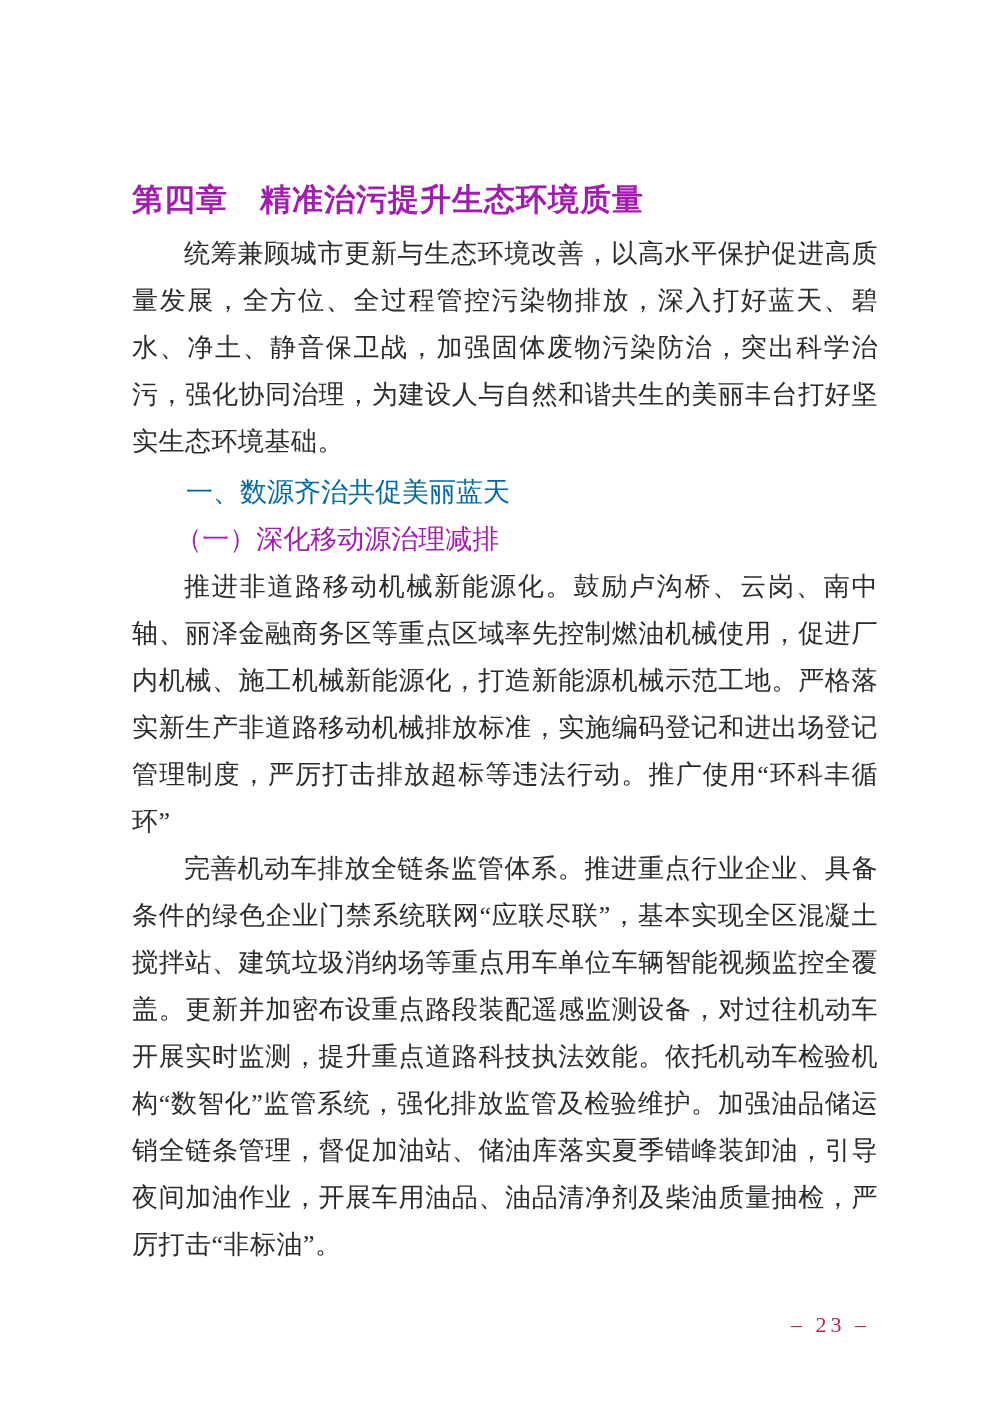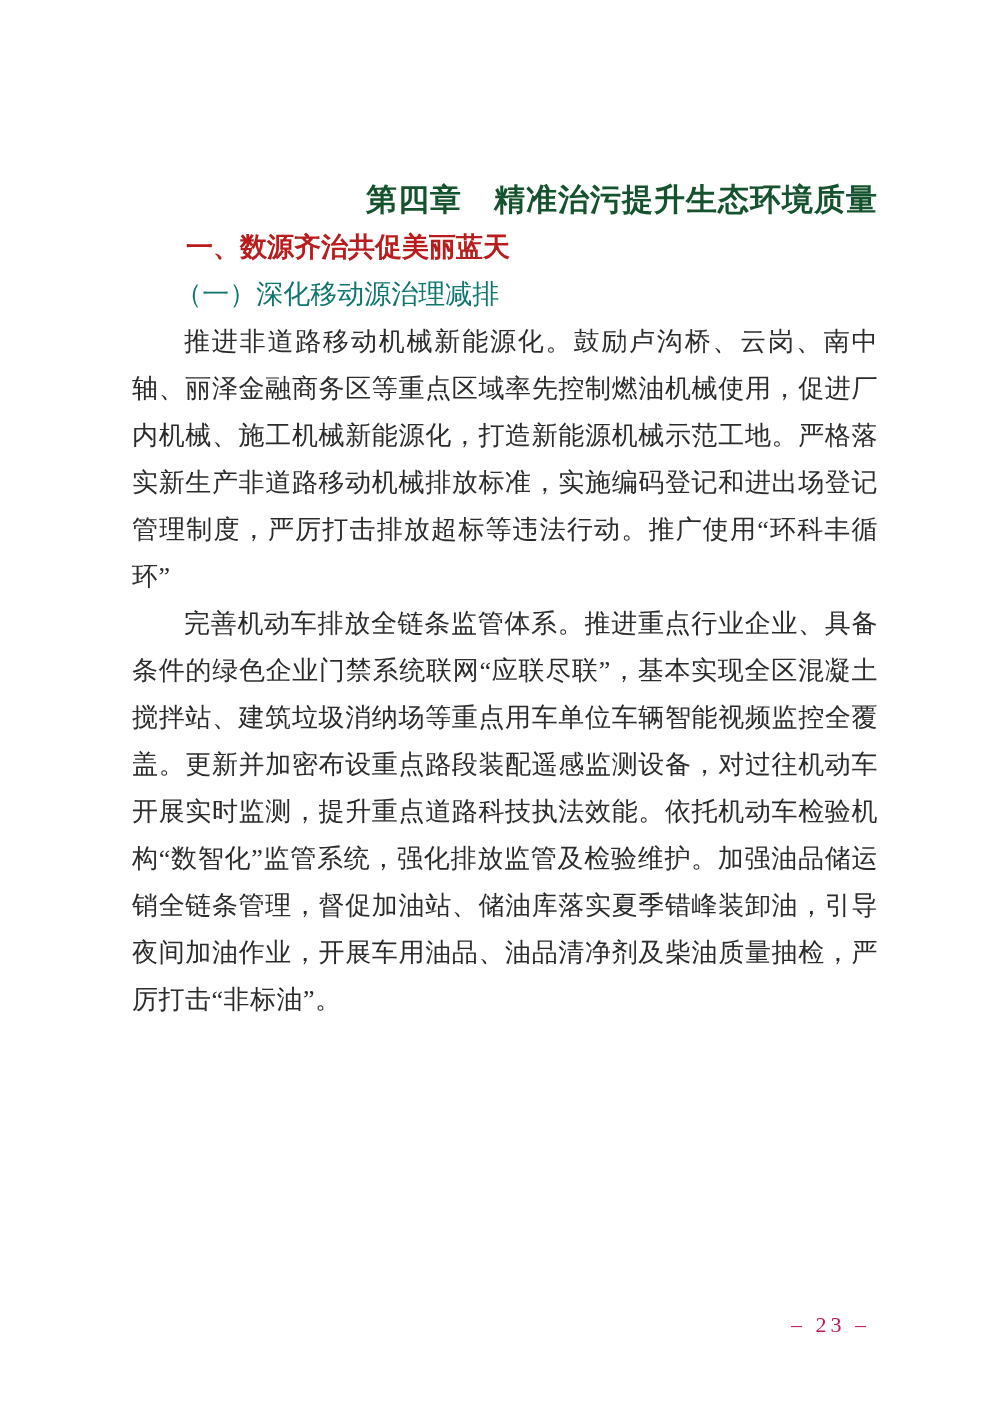--- a/index.html
+++ b/index.html
@@ -17,74 +17,75 @@
     font-family: "Liberation Serif", serif;
     color: #2b2b2b;
   }
   .content {
     position: absolute;
     left: 132px;
     top: 180px;
     width: 746px;
   }
   .chapter-title {
-    margin: 0 0 4px 0;
-    text-align: right;
+    margin: 0 0 10px 0;
+    text-align: left;
     font-family: "Liberation Sans", sans-serif;
     font-weight: 700;
     font-size: 31px;
     line-height: 40px;
-    color: #14532d;
+    color: #a21caf;
     letter-spacing: 1px;
   }
   .body-para {
     margin: 0;
     font-size: 26px;
     line-height: 47px;
     text-align: justify;
     text-justify: inter-character;
     text-indent: 2em;
     letter-spacing: 0.5px;
     color: #2b2b2b;
   }
   .section-heading {
     margin: 4px 0 0 0;
     font-family: "Liberation Sans", sans-serif;
-    font-weight: 700;
+    font-weight: 400;
     font-size: 27px;
     line-height: 47px;
     text-indent: 2em;
-    color: #b91c1c;
+    color: #0369a1;
   }
   .subsection-heading {
     margin: 0;
     font-family: "Liberation Serif", serif;
     font-weight: 400;
     font-size: 27px;
     line-height: 47px;
     text-indent: 1.6em;
-    color: #0f766e;
+    color: #a21caf;
   }
   .page-number {
     position: absolute;
     right: 130px;
     bottom: 76px;
     font-family: "Liberation Serif", serif;
     font-size: 22px;
     letter-spacing: 4px;
     color: #be185d;
   }
 </style>
 </head>
 <body>
 
 <div class="page">
   <div class="content">
     <h1 class="chapter-title">第四章　精准治污提升生态环境质量</h1>
 
+    <p class="body-para">统筹兼顾城市更新与生态环境改善，以高水平保护促进高质量发展，全方位、全过程管控污染物排放，深入打好蓝天、碧水、净土、静音保卫战，加强固体废物污染防治，突出科学治污，强化协同治理，为建设人与自然和谐共生的美丽丰台打好坚实生态环境基础。</p>
 
     <h2 class="section-heading">一、数源齐治共促美丽蓝天</h2>
 
     <h3 class="subsection-heading">（一）深化移动源治理减排</h3>
 
     <p class="body-para">推进非道路移动机械新能源化。鼓励卢沟桥、云岗、南中轴、丽泽金融商务区等重点区域率先控制燃油机械使用，促进厂内机械、施工机械新能源化，打造新能源机械示范工地。严格落实新生产非道路移动机械排放标准，实施编码登记和进出场登记管理制度，严厉打击排放超标等违法行动。推广使用“环科丰循环”</p>
 
     <p class="body-para">完善机动车排放全链条监管体系。推进重点行业企业、具备条件的绿色企业门禁系统联网“应联尽联”，基本实现全区混凝土搅拌站、建筑垃圾消纳场等重点用车单位车辆智能视频监控全覆盖。更新并加密布设重点路段装配遥感监测设备，对过往机动车开展实时监测，提升重点道路科技执法效能。依托机动车检验机构“数智化”监管系统，强化排放监管及检验维护。加强油品储运销全链条管理，督促加油站、储油库落实夏季错峰装卸油，引导夜间加油作业，开展车用油品、油品清净剂及柴油质量抽检，严厉打击“非标油”。</p>
   </div>
 

